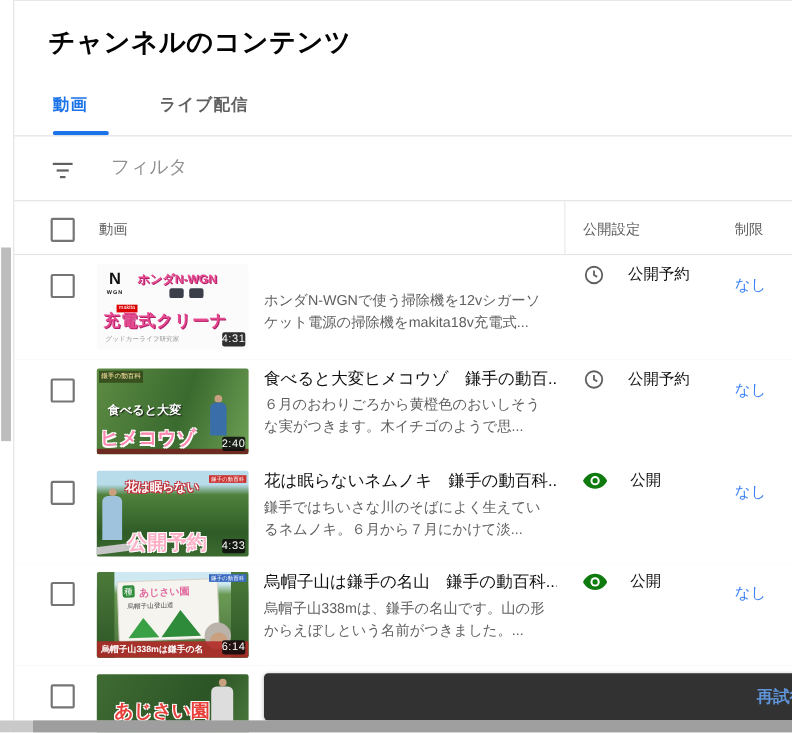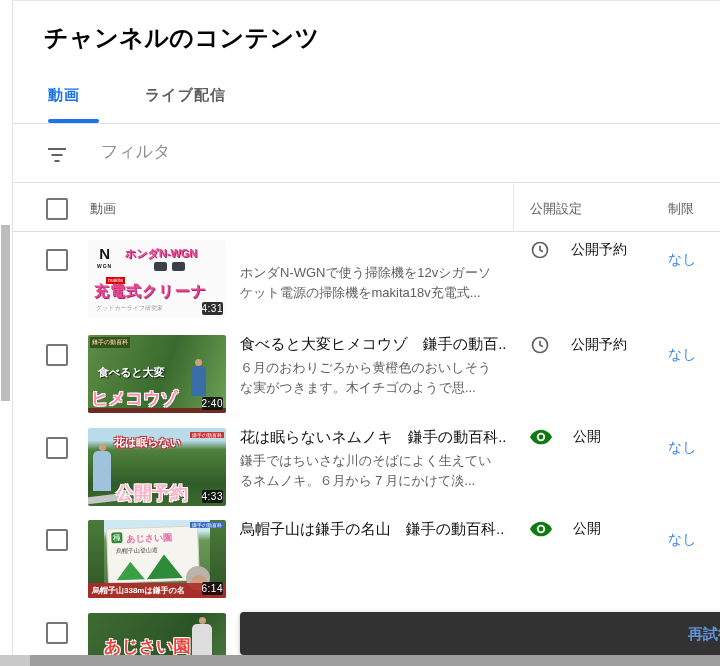--- a/index.html
+++ b/index.html
@@ -217,20 +217,21 @@
         <span class="t4-mtn t4-m1"></span>
         <span class="t4-mtn t4-m2"></span>
       </div>
       <div class="t4-head"></div>
       <div class="t4-face"></div>
       <div class="t4-banner">烏帽子山338mは鎌手の名</div>
       <div class="t4-corner">鎌手の動百科</div>
       <span class="duration">6:14</span>
     </div>
     <div class="vtitle">烏帽子山は鎌手の名山　鎌手の動百科...</div>
+    <div class="vdesc">烏帽子山338mは、鎌手の名山です。山の形からえぼしという名前がつきました。...</div>
     <div class="status">
       <svg width="22" height="16" viewBox="0 0 24 16">
           <path d="M12 0C6 0 1.7 4.4 0 8c1.7 3.6 6 8 12 8s10.3-4.4 12-8c-1.7-3.6-6-8-12-8z" fill="#0f7b0f"></path>
           <circle cx="12" cy="8" r="4.6" fill="#fff"></circle>
           <circle cx="12" cy="8" r="2.6" fill="#0f7b0f"></circle>
         </svg>
       <span class="status-text">公開</span>
     </div>
     <div class="restriction">なし</div>
   </div>

